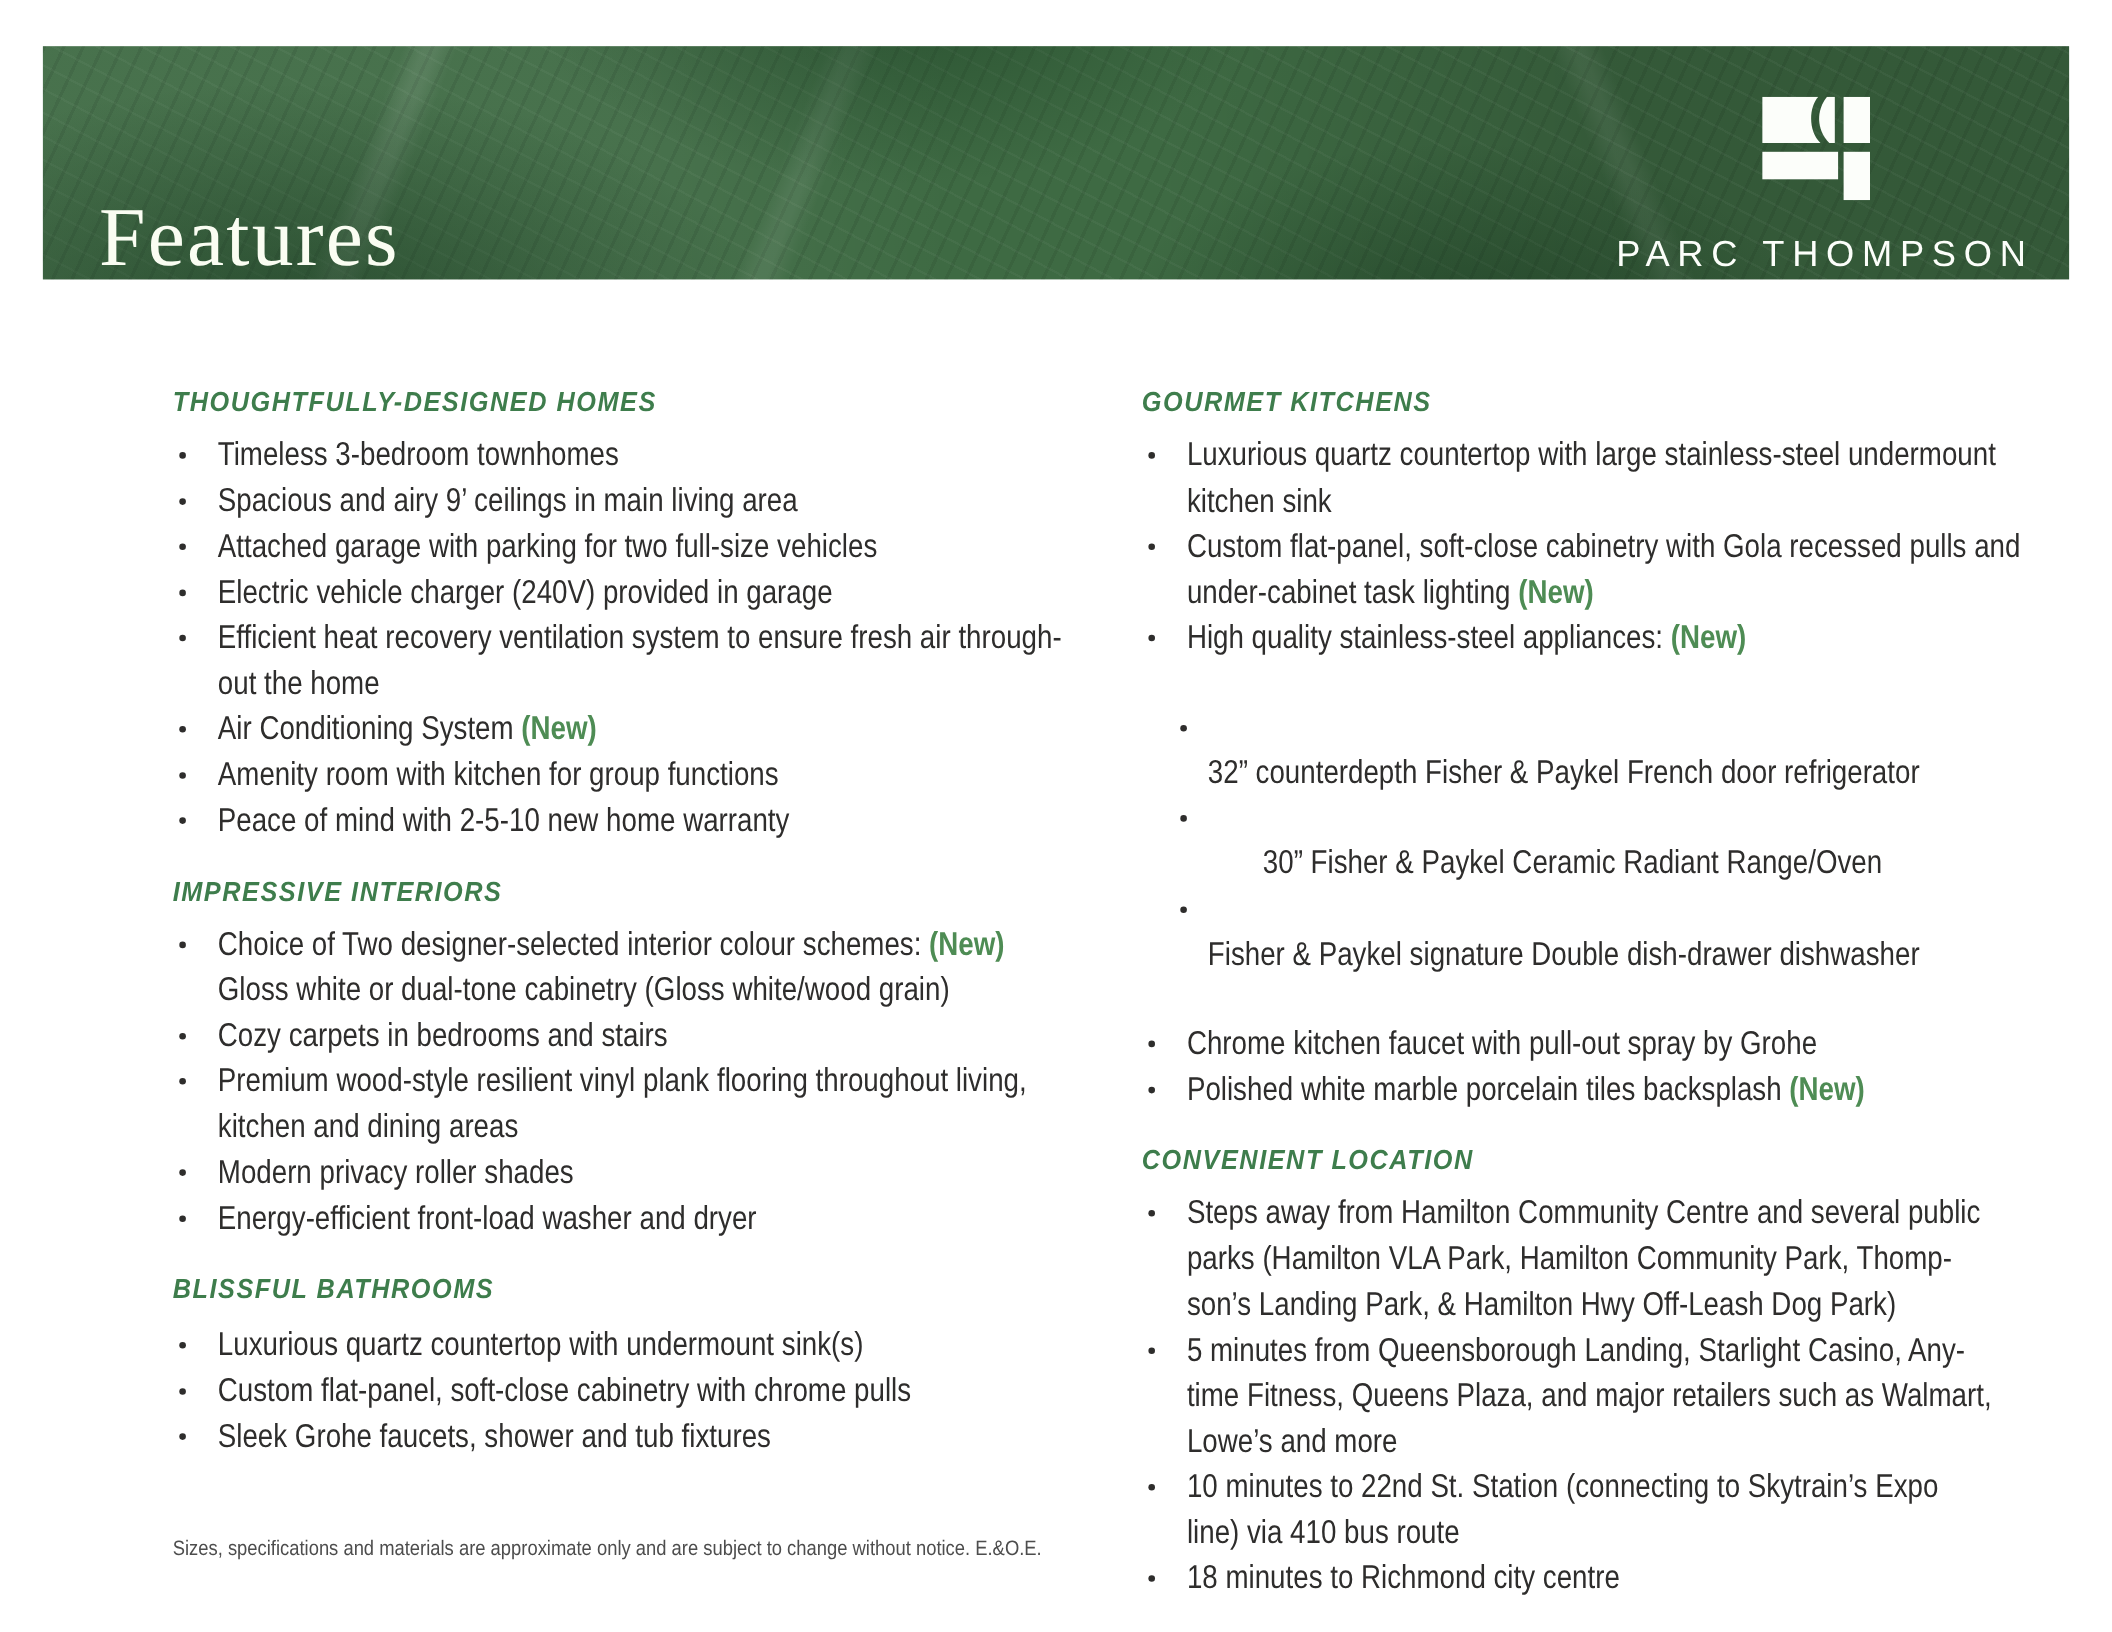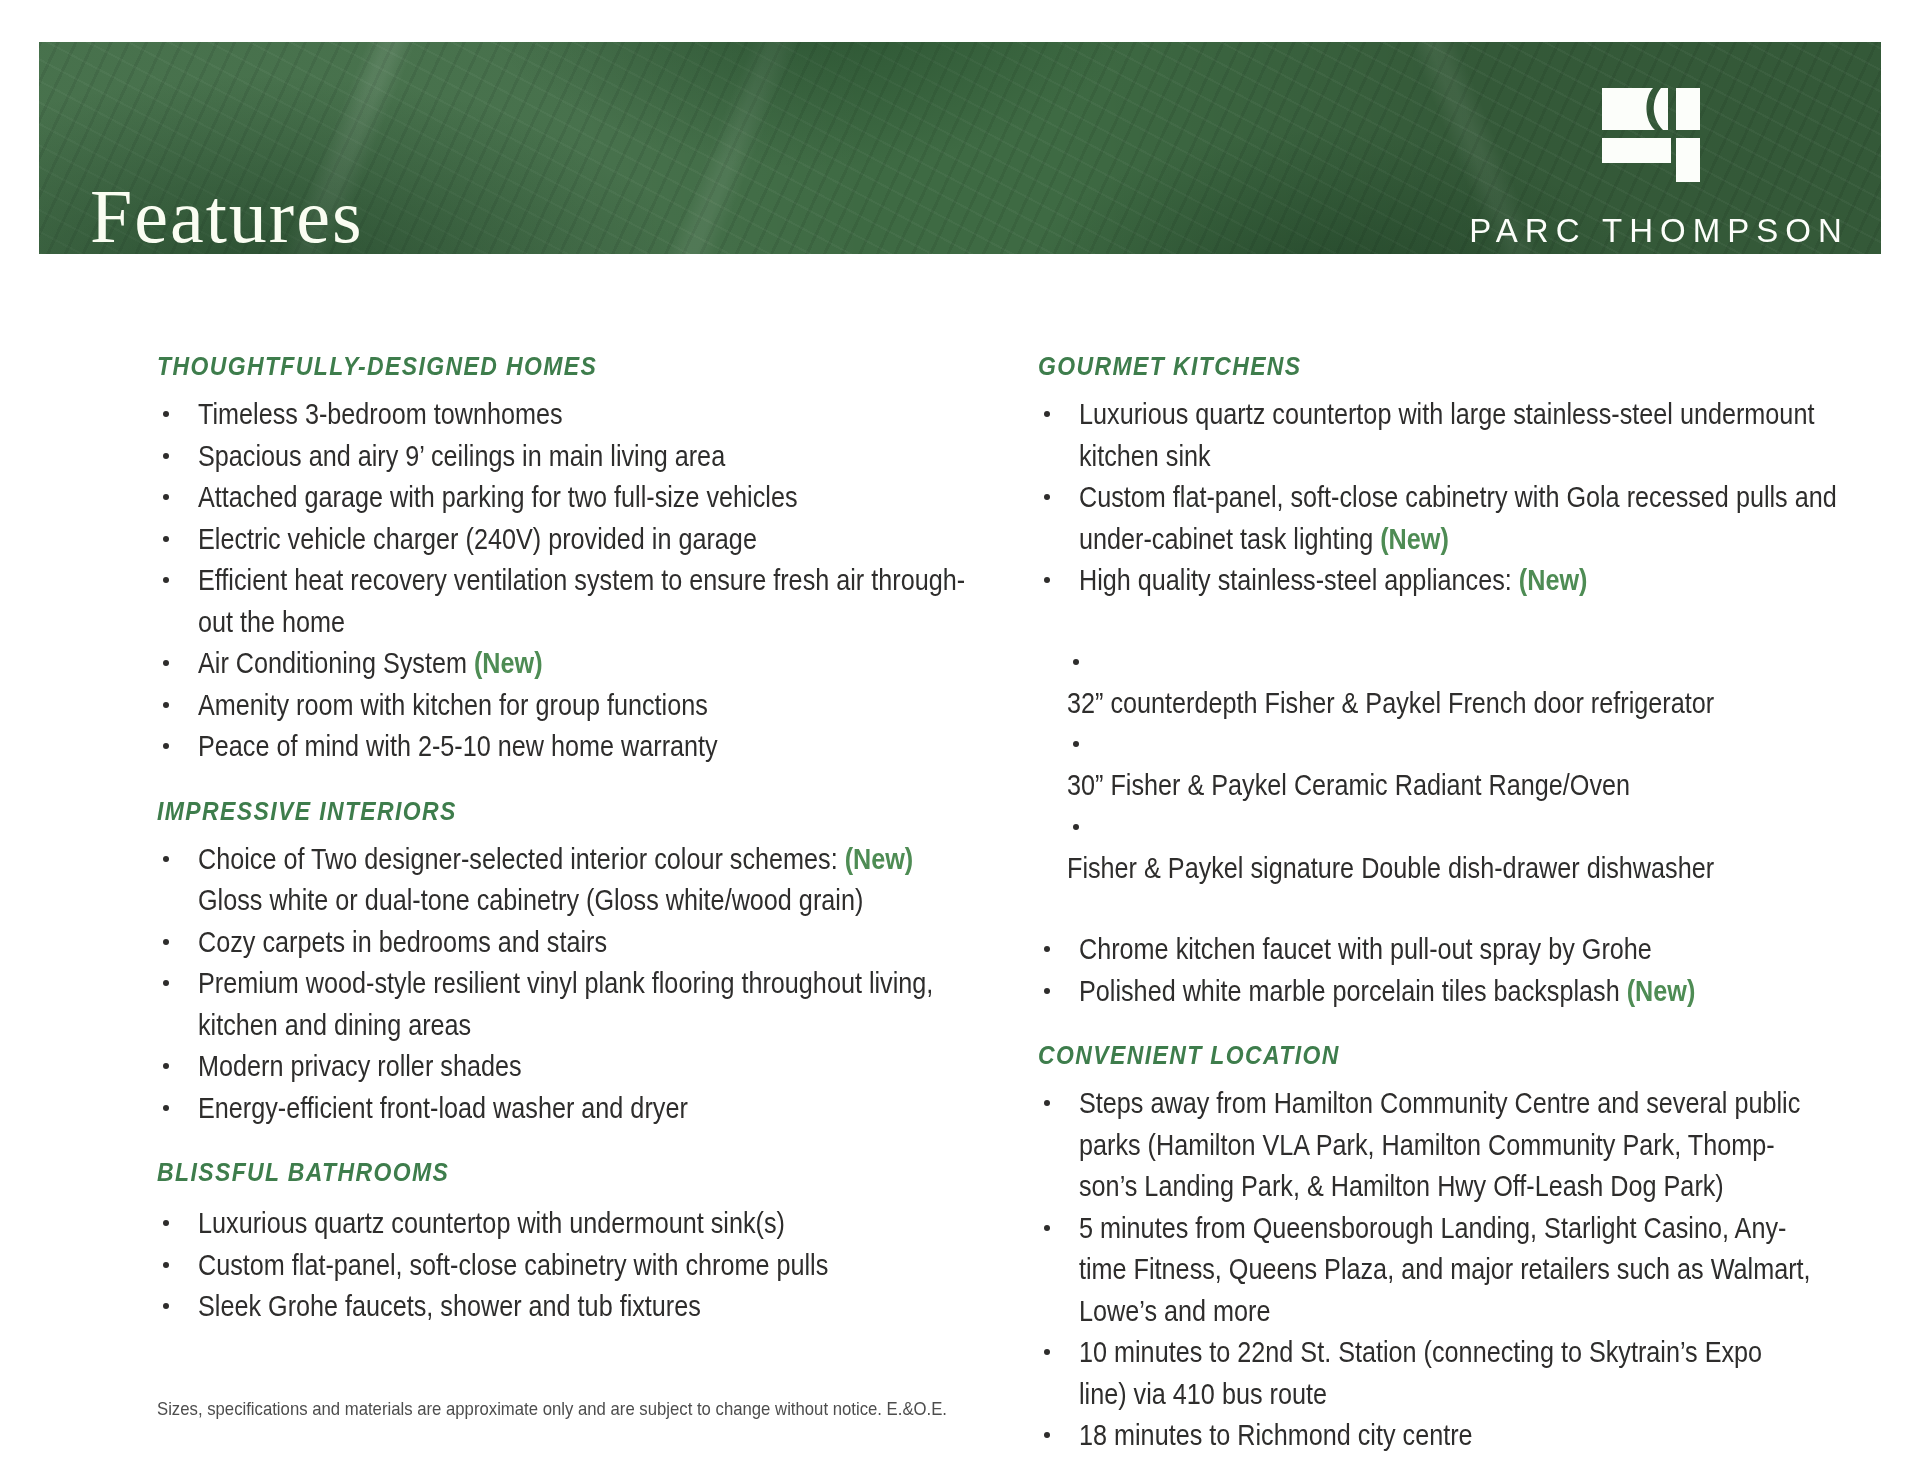--- a/index.html
+++ b/index.html
@@ -41,21 +41,21 @@
   .col-right{left:1038px;width:862px;}
 
   .sec-heading{
     font-size:25px;font-weight:bold;font-style:italic;color:#3e7d4c;
     letter-spacing:1.5px;margin:30px 0 12px 0;white-space:nowrap;
     transform:scaleX(.92);transform-origin:0 0;
   }
   .col .sec-heading:first-child{margin-top:0;}
 
   .feat-list{list-style:none;margin:0;padding:0;}
-  .feat-item{display:flex;align-items:flex-start;}
+  .feat-item{display:flex;align-items:center;}
   .feat-item.indent{margin-left:29px;flex-direction:column;}
   .feat-item.gap-lg{margin-top:40px;}
   .feat-item.gap-sm{margin-top:15px;}
   .bullet{flex:0 0 41px;position:relative;align-self:stretch;}
   .bullet::before{
     content:"";position:absolute;left:6px;top:18px;width:6px;height:6px;
     border-radius:50%;background:#2e2d2c;
   }
   .txt{
     font-size:30px;line-height:41.5px;color:#2e2d2c;

